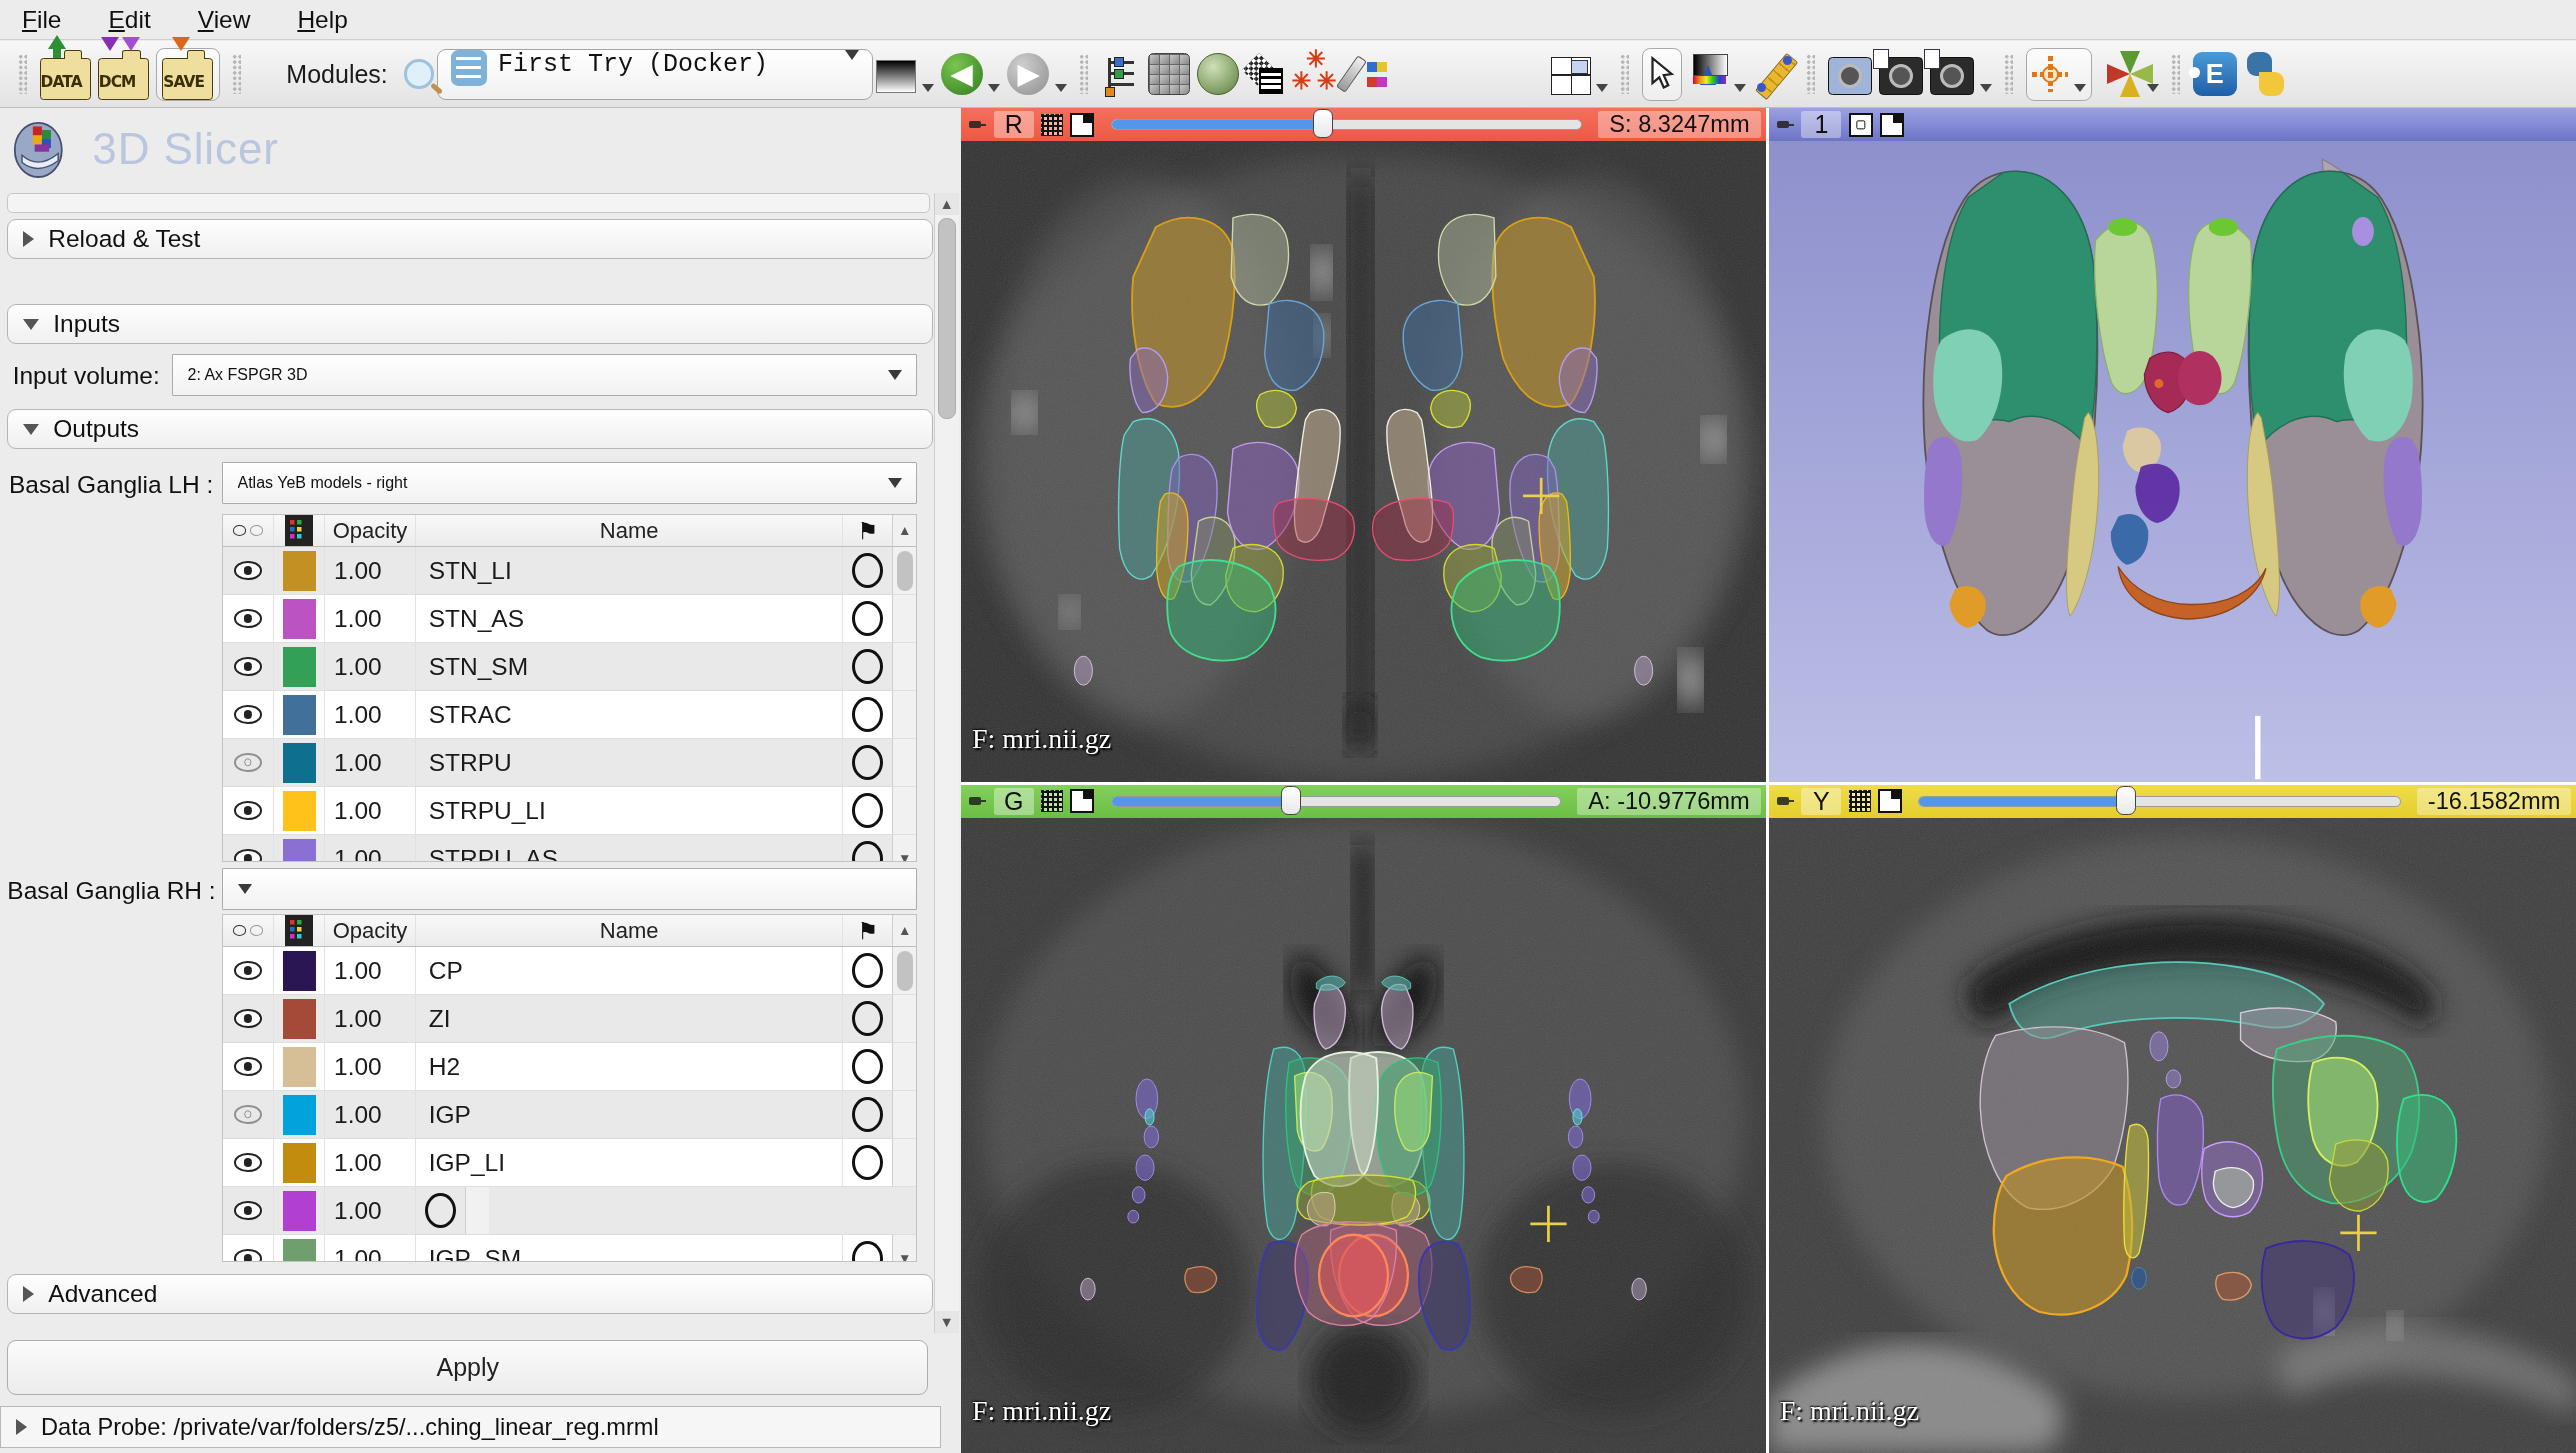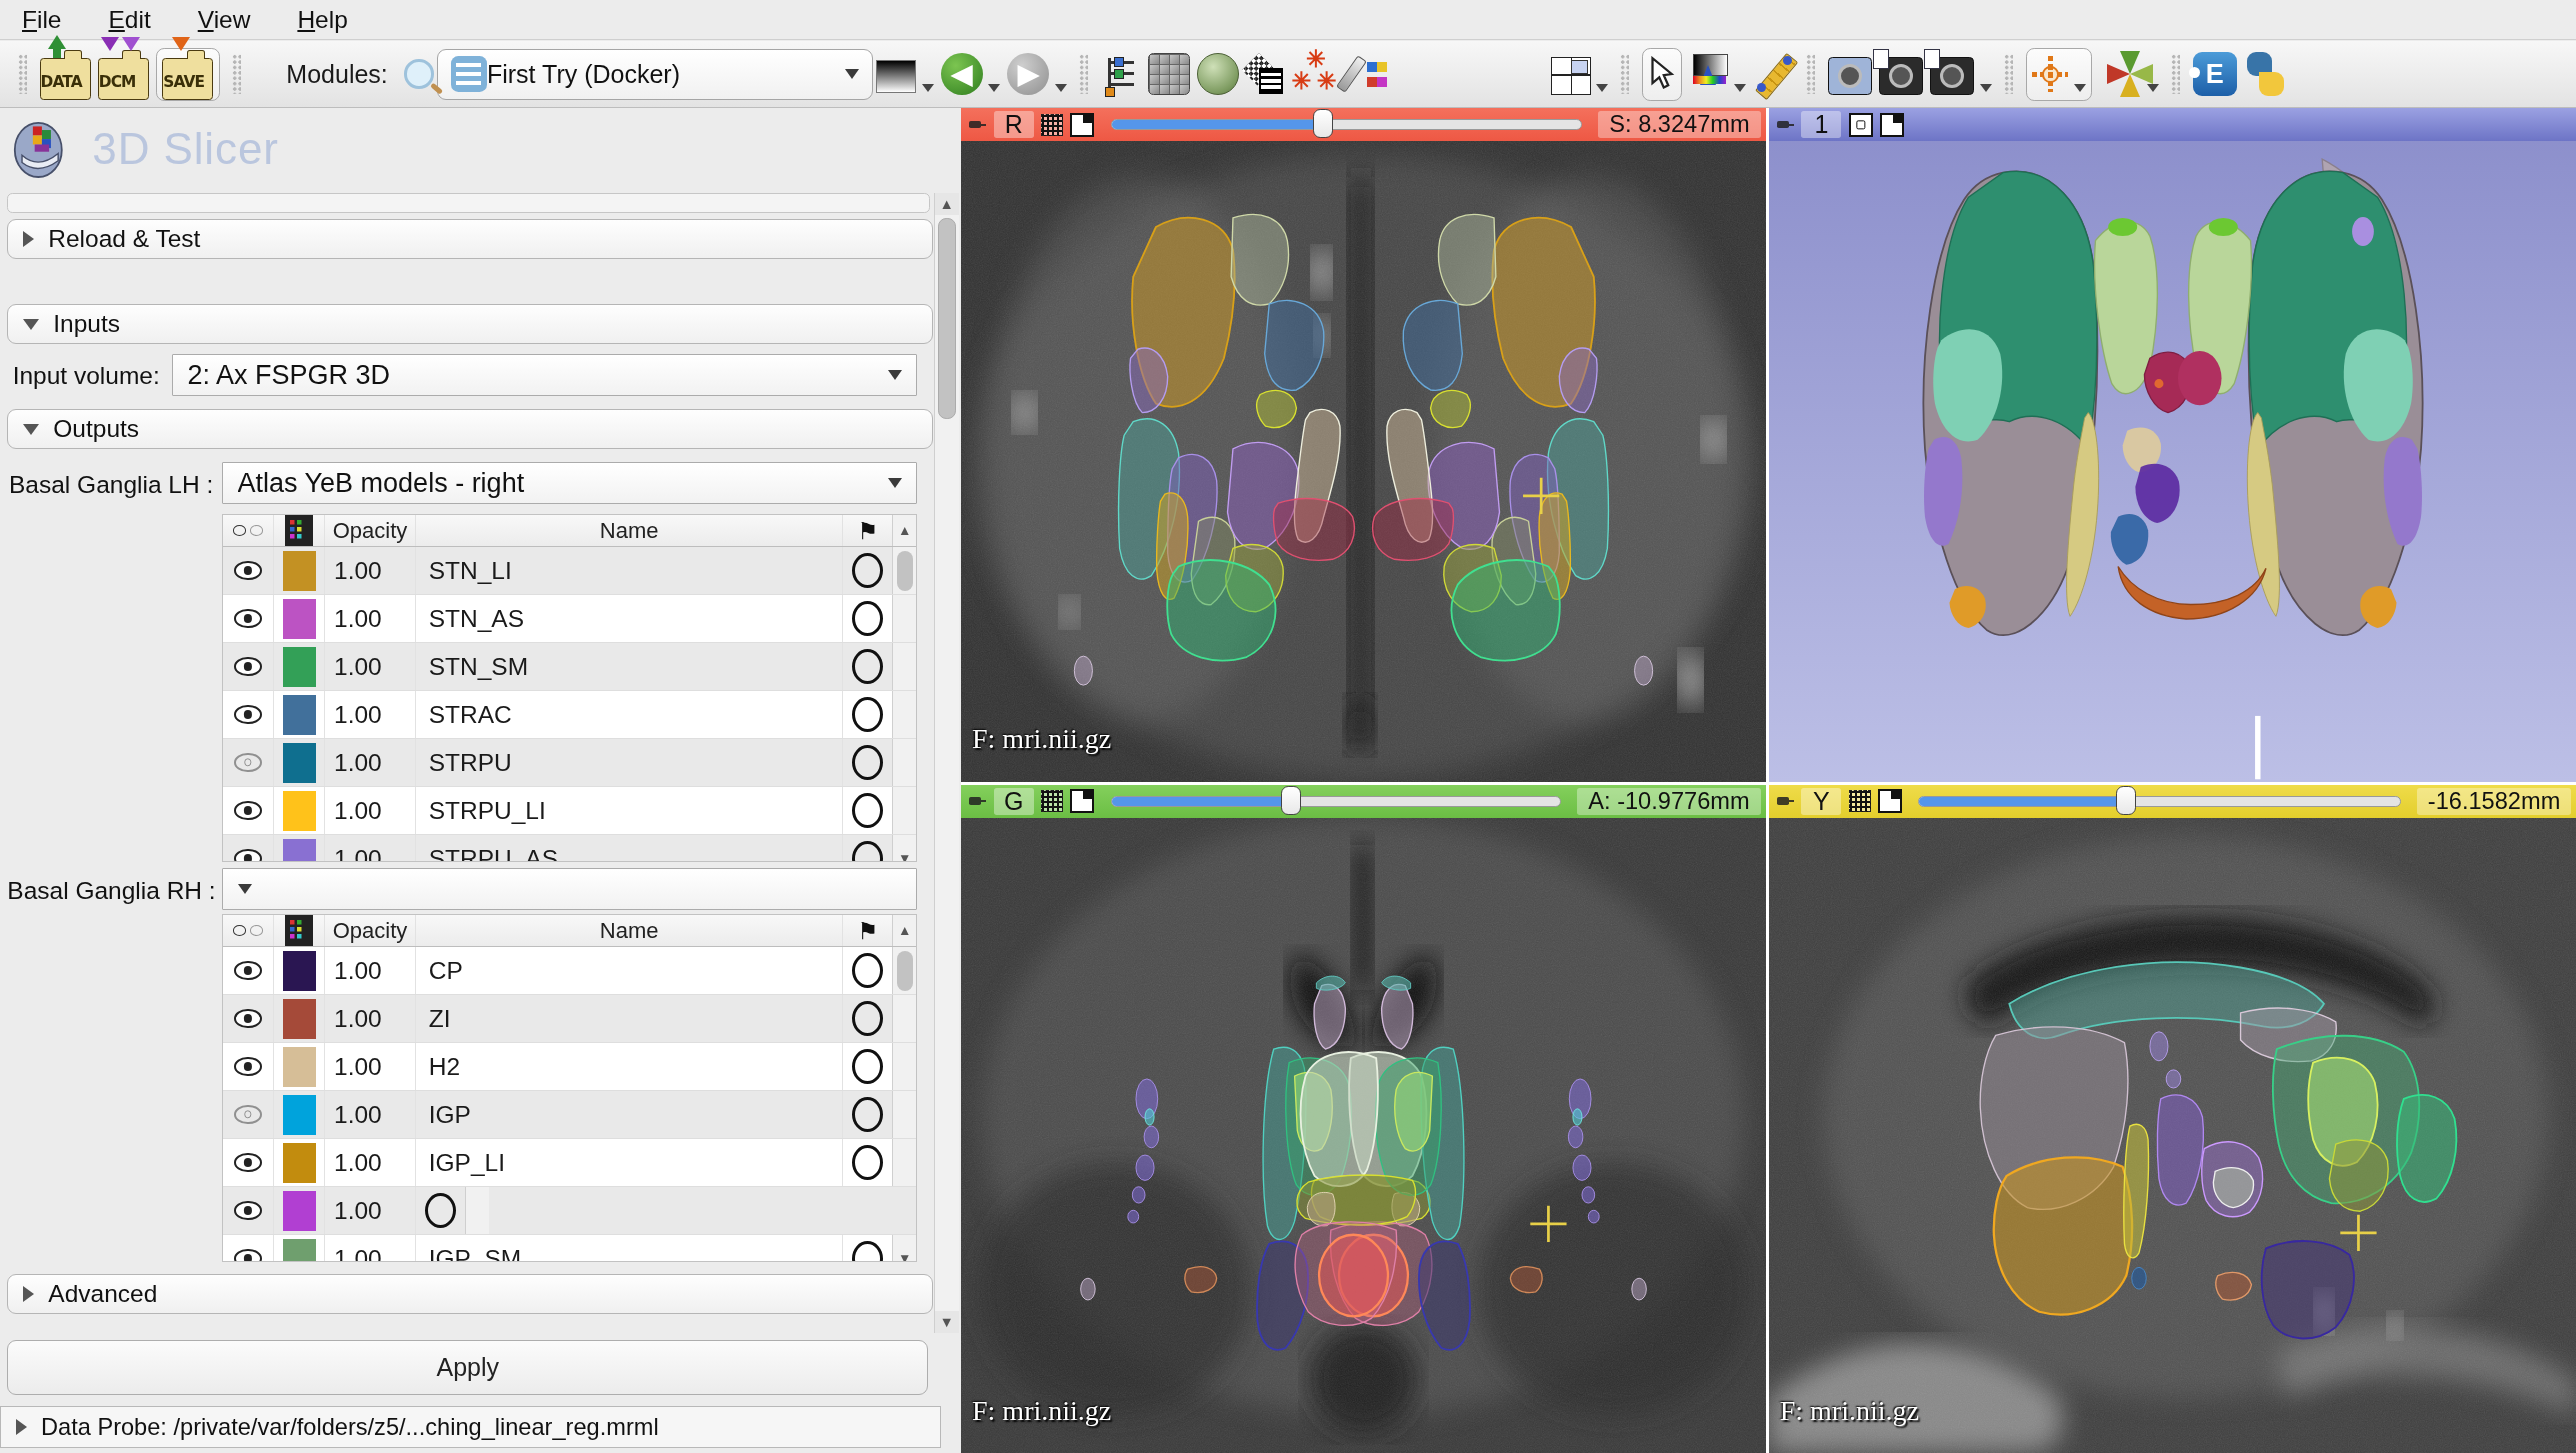--- a/index.html
+++ b/index.html
@@ -28,21 +28,21 @@
   .arr{position:absolute;width:0;height:0;border-left:9px solid transparent;border-right:9px solid transparent;}
   .arr.up{border-bottom:14.5px solid #2f8f35;top:-23.6px;left:7.3px;}
   .arr.up::after{content:"";position:absolute;left:-3.6px;top:13.6px;width:7.3px;height:9px;background:#2f8f35;}
   .arr.dn{border-top:14.5px solid #8a2fb5;top:-22px;left:1.8px;}
   .arr.dn2{border-top:14.5px solid #8a2fb5;top:-22px;left:23.6px;}
   .arr.dnO{border-top:14.5px solid #e06418;top:-22px;left:9px;}
   
   .maglass{width:23.6px;height:23.6px;border:3.6px solid #9ec2dc;border-radius:50%;position:relative;background:#dff0fa;}
   .maglass::after{content:"";position:absolute;width:12.7px;height:5.4px;background:#c09050;right:-11.8px;bottom:-5.4px;transform:rotate(40deg);border-radius:2.7px;}
   .modcombo{height:49px;min-width:408px;border:0.9px solid #a5a5a5;border-radius:9px;background:linear-gradient(#fff,#f1f1f1);
-            display:flex;align-items:center;padding:0 12.7px;}
+            display:flex;padding:0 12.7px;gap:11px;font-family:Liberation Mono, monospace;}
   .modicon{width:36px;height:36px;border-radius:7.3px;background:#7fb2d9;position:relative;flex:0 0 auto;}
   .modicon::after{content:"";position:absolute;left:5.4px;top:7.3px;width:25px;height:3.6px;background:#fff;
                   box-shadow:0 9px 0 #fff,0 18px 0 #fff;}
   .modcombo .lbl{font-size:25px;color:#111;flex:1;}
   .wl-icon{width:38px;height:31px;background:linear-gradient(#000,#fff);border:0.9px solid #777;margin-top:5.4px;}
   .navcirc{width:42px;height:42px;border-radius:50%;display:flex;align-items:center;justify-content:center;color:#fff;font-size:27px;font-weight:bold;}
   .navcirc.back{background:radial-gradient(circle at 35% 30%,#7cc551,#2e7d1e);}
   .navcirc.fwd{background:radial-gradient(circle at 35% 30%,#cfcfcf,#8e8e8e);}
   .tree-icon{width:40px;height:40px;position:relative;}
   .tree-icon::before{content:"";position:absolute;left:7.3px;top:3.6px;width:2.7px;height:31px;background:#333;}
@@ -97,21 +97,21 @@
   #logo-row{position:absolute;left:12.7px;top:11px;display:flex;align-items:center;gap:23.6px;}
   #app-title{font-size:44px;color:#bac6de;letter-spacing:0.9px;}
   .thin-strip{position:absolute;left:7.3px;top:85px;width:921px;height:18px;border:0.9px solid #c6c6c6;border-radius:5.4px;background:#f4f4f4;}
   .sect{position:absolute;left:7.3px;width:926px;height:40px;border:0.9px solid #b5b5b5;border-radius:9px;
         background:linear-gradient(#fefefe,#f0f0f0);display:flex;align-items:center;padding-left:14.5px;box-sizing:border-box;gap:14.5px;}
   .sect .tri{width:0;height:0;border-top:8.2px solid transparent;border-bottom:8.2px solid transparent;border-left:11px solid #555;}
   .sect.open .tri{border-left:8.2px solid transparent;border-right:8.2px solid transparent;border-top:11px solid #555;border-bottom:none;}
   .sect .stext{font-size:24.5px;color:#111;}
   .fieldlabel{position:absolute;font-size:24.5px;color:#111;}
   .combo{position:absolute;height:42px;border:0.9px solid #ababab;border-radius:1px;background:linear-gradient(#fff,#f2f2f2);
-         display:flex;align-items:center;padding:0 14.5px;box-sizing:border-box;font-size:27px;color:#111;}
+         display:flex;align-items:center;padding:0 14.5px;box-sizing:border-box;font-size:16px;color:#111;}
   .combo .cv{flex:1;white-space:nowrap;overflow:hidden;}
   .combo .ca{width:0;height:0;border-left:7.3px solid transparent;border-right:7.3px solid transparent;border-top:10px solid #3a3a3a;}
   
   .mtable{position:absolute;left:222px;width:695px;background:#fff;border:0.9px solid #c2c2c2;overflow:hidden;box-sizing:border-box;}
   .thead{display:flex;height:31px;background:linear-gradient(#f8f8f8,#ececec);border-bottom:0.9px solid #bdbdbd;align-items:center;font-size:22px;color:#222;}
   .trow{display:flex;height:47px;align-items:flex-start;font-size:24.5px;border-bottom:0.9px solid #dedede;background:#fff;}
   .trow.alt{background:#e9e9e9;}
   .cell{display:flex;align-items:center;justify-content:center;height:100%;box-sizing:border-box;border-right:0.9px solid #e2e2e2;}
   .c-eye{width:51px;} .c-color{width:51px;} .c-op{width:91px;justify-content:flex-start;padding-left:9px;}
   .c-name{flex:1;justify-content:flex-start;padding-left:12.7px;} .c-flag{width:49px;border-right:none;}

